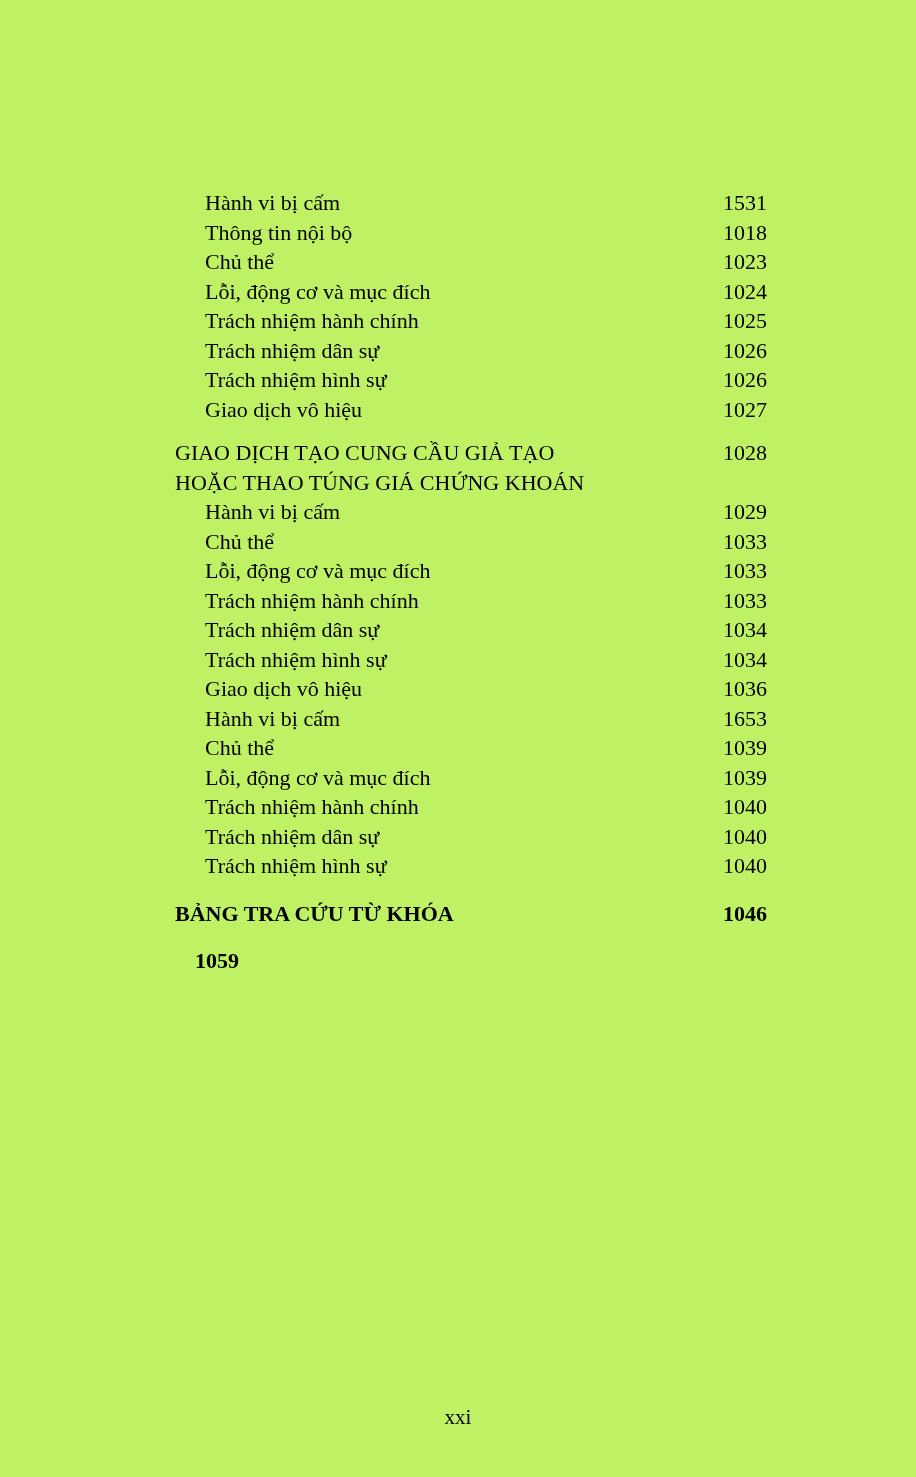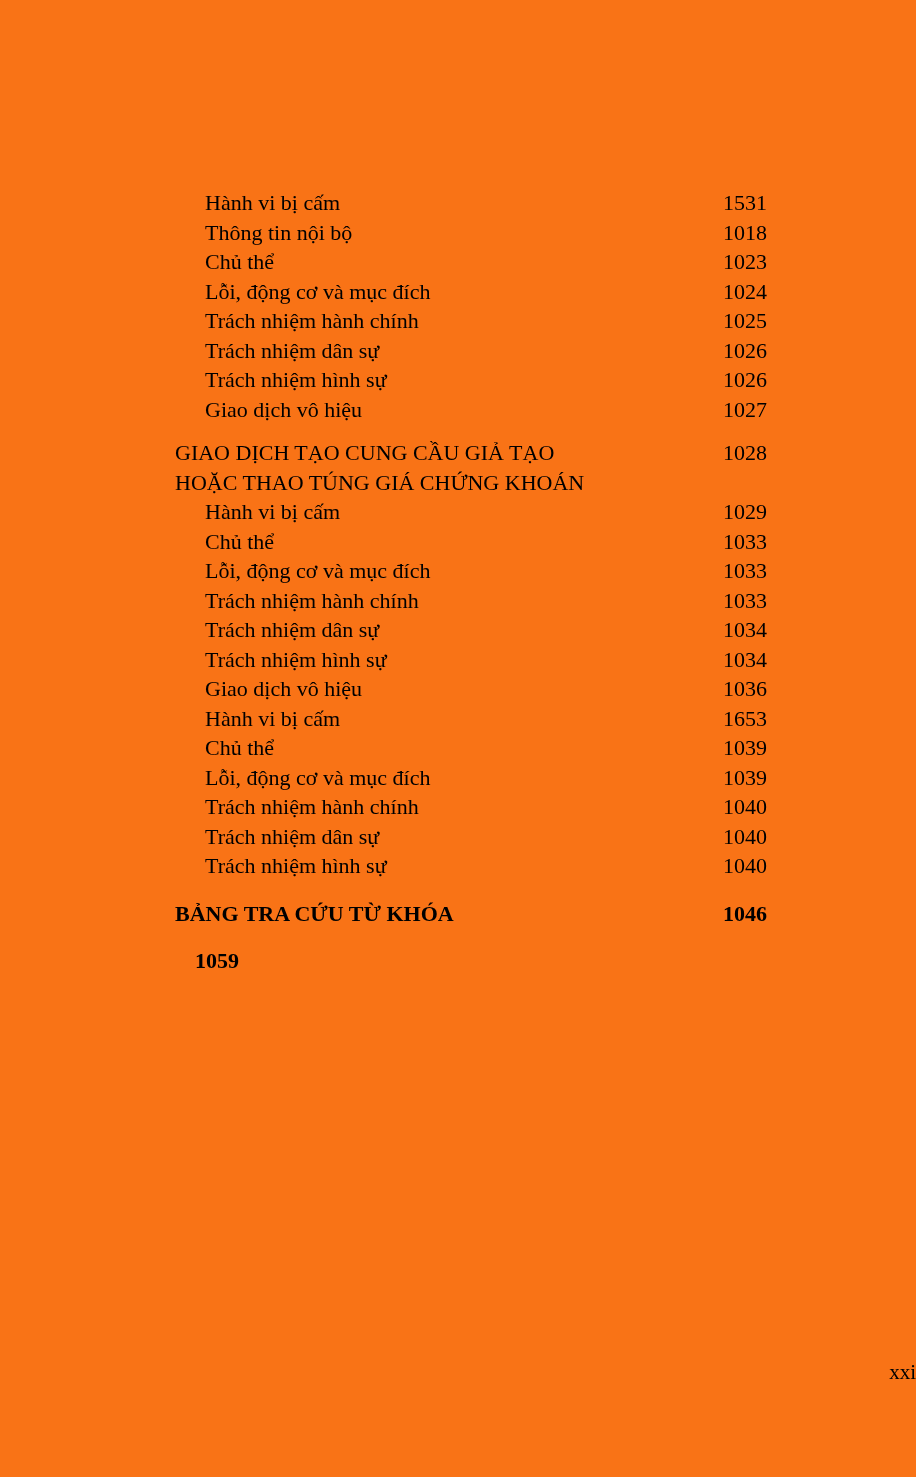--- a/index.html
+++ b/index.html
@@ -5,21 +5,21 @@
   html, body {
     margin: 0;
     padding: 0;
     background: #888;
   }
   .doc-page {
     position: relative;
     width: 916px;
     height: 1477px;
     margin: 0 auto;
-    background: #f97316;
+    background: #bef264;
     font-family: "Liberation Serif", "DejaVu Serif", serif;
     font-size: 22px;
     color: #000000;
     overflow: hidden;
   }
   .toc {
     position: absolute;
     left: 175px;
     top: 188px;
     width: 592px;
@@ -46,24 +46,24 @@
     margin-top: 14px;
     gap: 32px;
   }
   .toc-row.major {
     margin-top: 18px;
     font-weight: bold;
     gap: 38px;
   }
   .footer {
     position: absolute;
-    top: 1358px;
+    top: 1403px;
     left: 0;
     width: 100%;
-    text-align: right;
+    text-align: center;
     font-size: 21px;
     line-height: 28px;
   }
 </style>
 </head>
 <body>
 
 <div class="doc-page">
 
   <div class="toc">

